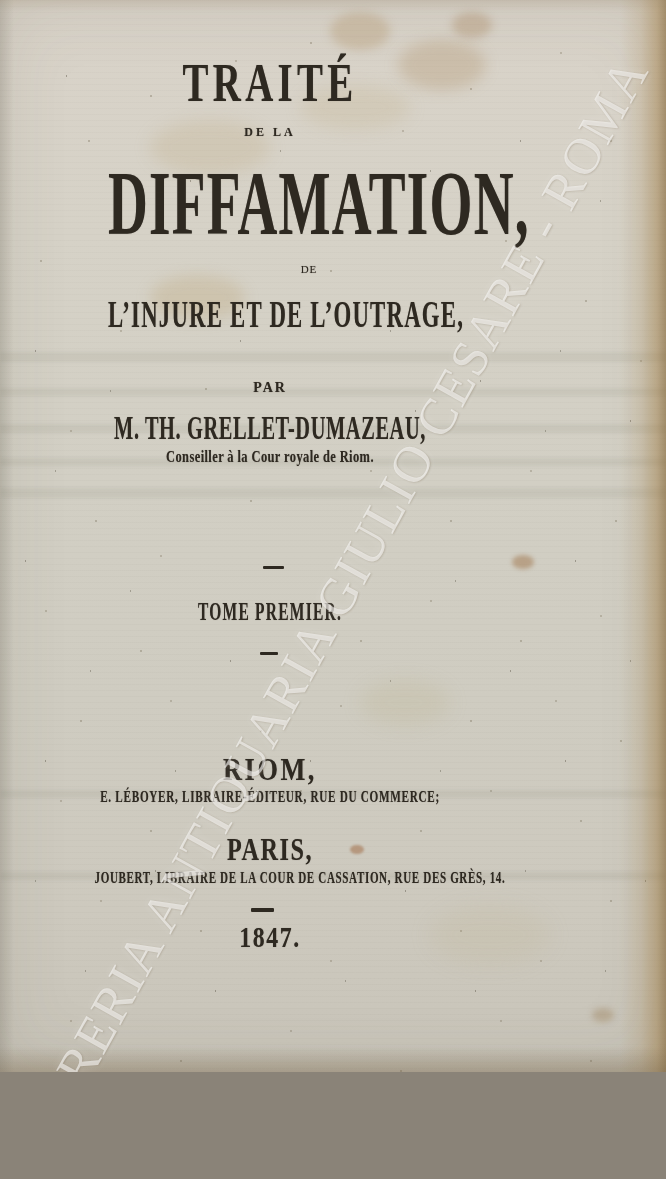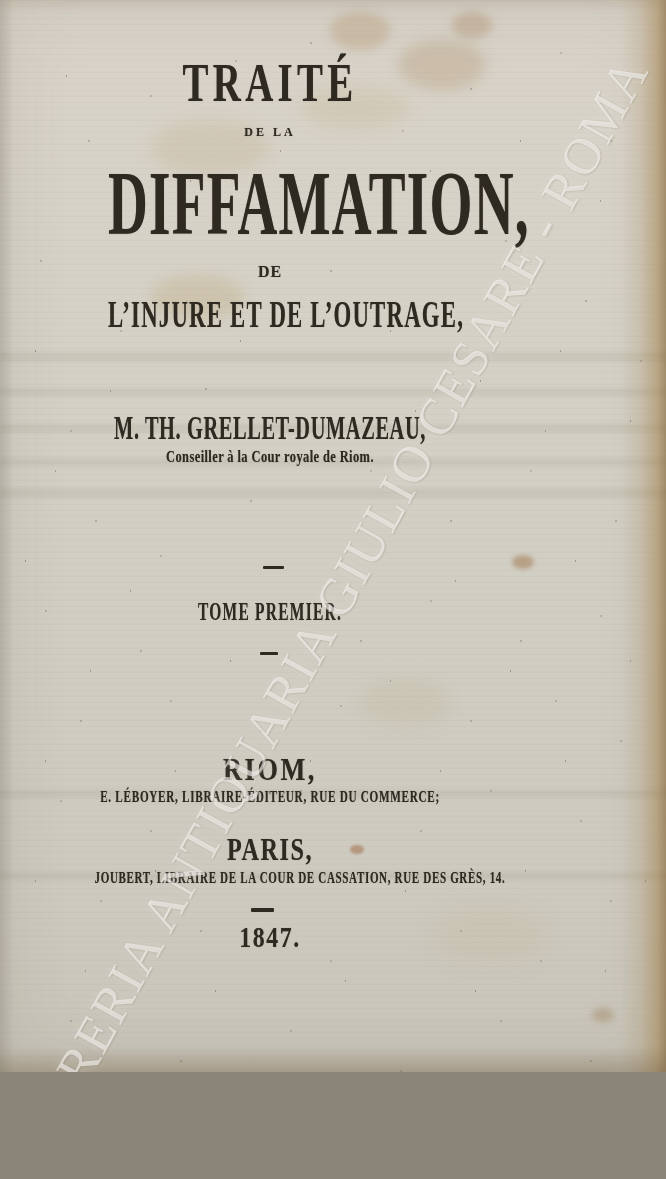--- a/index.html
+++ b/index.html
@@ -75,21 +75,21 @@
   
   .content{position:absolute;left:0;top:0;width:540px;height:1179px;}
   .ln{
     position:absolute;left:0;width:540px;text-align:center;line-height:1;
     color:#2e2921;white-space:nowrap;
     text-shadow:0 0 1px rgba(46,41,33,.45);
   }
   .t-traite   {top:56px; font-size:54px;font-weight:bold;letter-spacing:6px; transform:scaleX(.72);}
   .t-dela     {top:126px;font-size:12px;font-weight:bold;letter-spacing:3px;}
   .t-diff     {top:157px;font-size:92px;font-weight:bold;letter-spacing:2px; transform:scaleX(.60);}
-  .t-de       {top:264px;font-size:16px;font-weight:bold;letter-spacing:1px;}
+  .t-de       {top:264px;font-size:11px;font-weight:normal;letter-spacing:1px;padding-left:39px;}
   .t-sub      {top:295px;font-size:38px;font-weight:bold;letter-spacing:2px; transform:scaleX(.60);}
   .t-par      {top:381px;font-size:14px;font-weight:bold;letter-spacing:2px;}
   .t-author   {top:411px;font-size:34px;font-weight:bold;letter-spacing:1px; transform:scaleX(.60);}
   .t-role     {top:449px;font-size:16px;font-weight:bold;letter-spacing:.5px;transform:scaleX(.78);}
   .t-tome     {top:599px;font-size:25px;font-weight:bold;letter-spacing:2px; transform:scaleX(.62);}
   .t-riom     {top:754px;font-size:31px;font-weight:bold;letter-spacing:3px; transform:scaleX(.85);}
   .t-pub1     {top:789px;font-size:16px;font-weight:bold;letter-spacing:1px; transform:scaleX(.70);}
   .t-paris    {top:834px;font-size:31px;font-weight:bold;letter-spacing:2px; transform:scaleX(.78);}
   .t-pub2     {top:869px;font-size:17px;font-weight:bold;letter-spacing:1px; transform:scaleX(.65);}
   .t-year     {top:923px;font-size:29px;font-weight:bold;letter-spacing:2px; transform:scaleX(.82);}
@@ -146,20 +146,21 @@
   <div class="stain" style="left:592px;top:1008px;width:22px;height:14px;background:rgba(146,112,68,.32);filter:blur(3px)"></div>
   <div class="stain" style="left:60px;top:1130px;width:200px;height:40px;background:rgba(150,140,120,.12);filter:blur(8px)"></div>
 
   <main class="content">
     <div class="ln t-traite">TRAITÉ</div>
     <div class="ln t-dela">DE LA</div>
     <div class="ln t-diff">DIFFAMATION,</div>
     <div class="ln t-de">DE</div>
     <div class="ln t-sub">L’INJURE ET DE L’OUTRAGE,</div>
 
+    <div class="ln t-par">PAR</div>
     <div class="ln t-author">M. TH. GRELLET-DUMAZEAU,</div>
     <div class="ln t-role">Conseiller à la Cour royale de Riom.</div>
 
     <div class="rule rule1"></div>
     <div class="ln t-tome">TOME PREMIER.</div>
     <div class="rule rule2"></div>
 
     <div class="ln t-riom">RIOM,</div>
     <div class="ln t-pub1">E. LÉBOYER, LIBRAIRE-ÉDITEUR, RUE DU COMMERCE;</div>
     <div class="ln t-paris">PARIS,</div>

